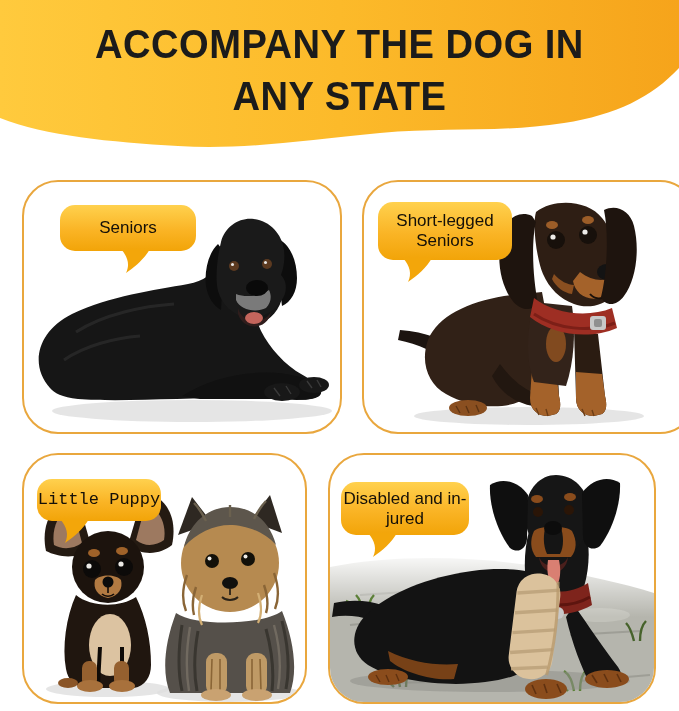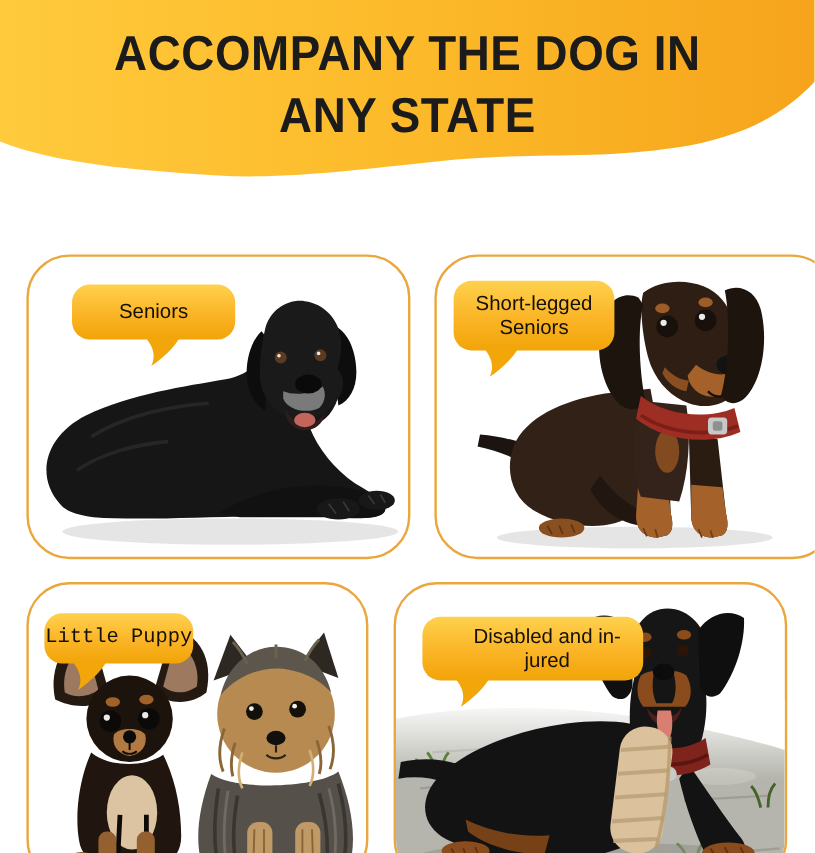--- a/index.html
+++ b/index.html
@@ -8,39 +8,39 @@
 
   
   .header{position:absolute;left:0;top:0;width:574px;height:160px;padding-left:40px;}
   .header svg{position:absolute;left:0;top:0;}
   .header-title{position:absolute;left:0;top:18px;width:679px;text-align:center;
     font-weight:700;font-size:41px;line-height:52px;color:#1b1b1b;
     transform:scaleX(.93);transform-origin:50% 0;letter-spacing:.5px;}
 
   
   .card{position:absolute;box-sizing:border-box;border:2px solid #E9A73E;border-radius:36px;
-        background:#ffffff;overflow:hidden;margin-top:32px;}
+        background:#ffffff;overflow:hidden;}
   #card-seniors {left:22px; top:180px; width:320px; height:254px;}
   #card-short   {left:362px;top:180px; width:334px; height:254px;}
   #card-puppy   {left:22px; top:453px; width:285px; height:251px;}
   #card-disabled{left:328px;top:453px; width:328px; height:251px;}
   .photo{position:absolute;left:0;top:0;width:100%;height:100%;}
 
   
   .bubble{position:absolute;z-index:3;display:flex;flex-direction:column;align-items:center;
     justify-content:center;text-align:center;color:#151008;font-size:17px;line-height:20px;
     border-radius:15px;background:linear-gradient(180deg,#FFD14E 0%,#FAB425 55%,#F2A408 100%);}
   .bubble .tail{position:absolute;top:100%;margin-top:-2px;}
   #bubble-seniors {left:36px;top:23px;width:136px;height:46px;}
   #bubble-seniors .tail{left:58px;}
   #bubble-short   {left:14px;top:20px;width:134px;height:58px;}
   #bubble-short .tail{left:22px;}
   #bubble-puppy   {left:13px;top:24px;width:124px;height:42px;font-family:Liberation Mono, monospace;}
   #bubble-puppy .tail{left:20px;}
-  #bubble-disabled{left:22px;top:27px;width:160px;height:53px;padding-left:24px;}
+  #bubble-disabled{left:11px;top:27px;width:128px;height:53px;}
   #bubble-disabled .tail{left:24px;}
 </style>
 </head>
 <body>
 
 <div class="page">
 
   <div class="header">
     <svg width="679" height="160" viewBox="0 0 679 160">
       <defs>

